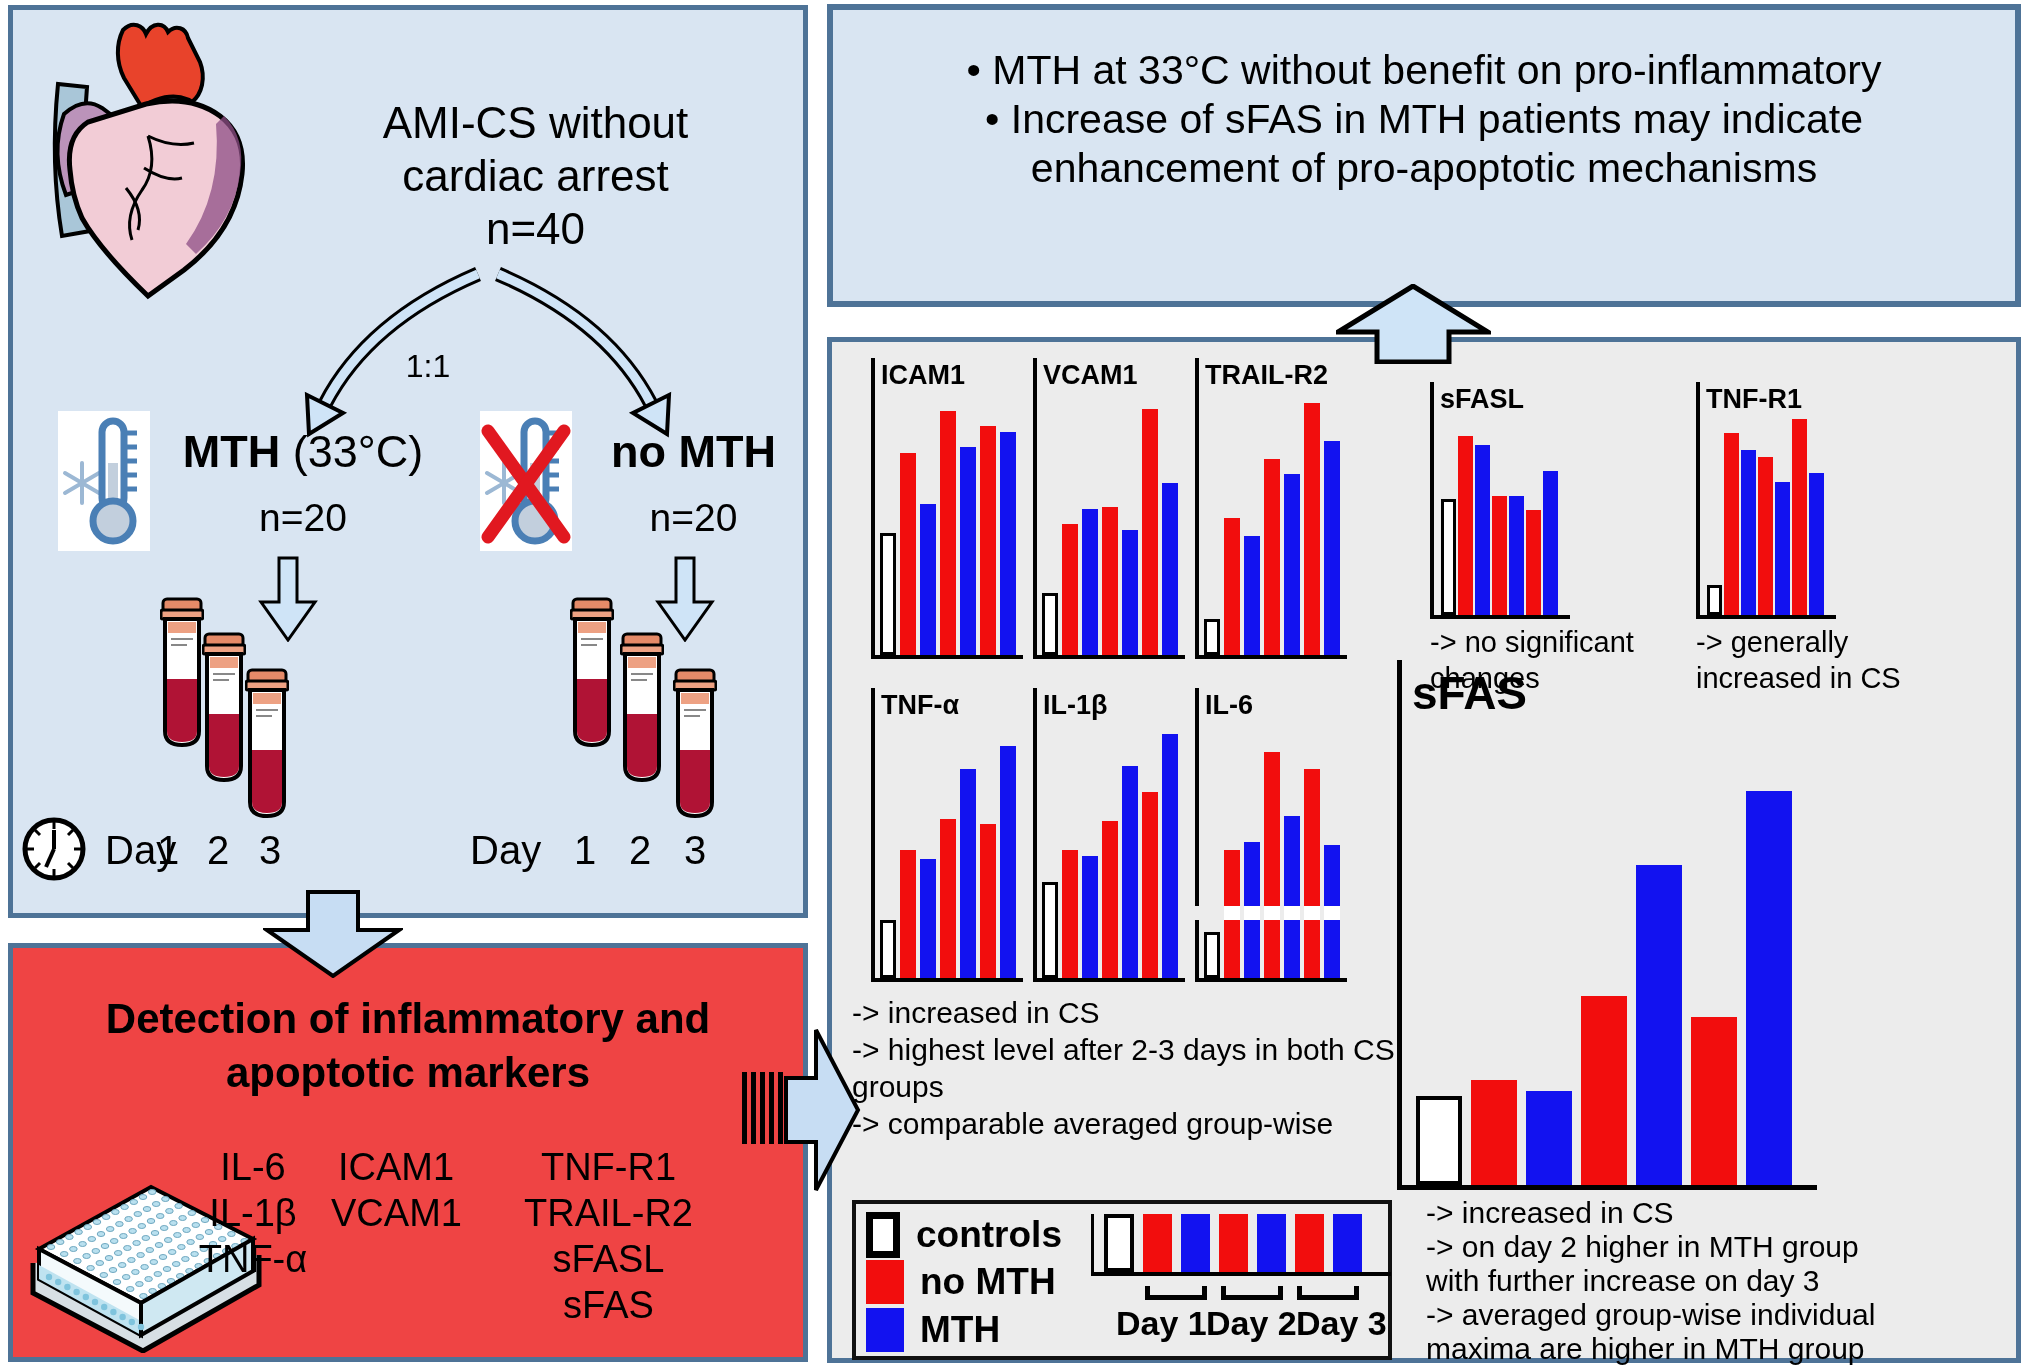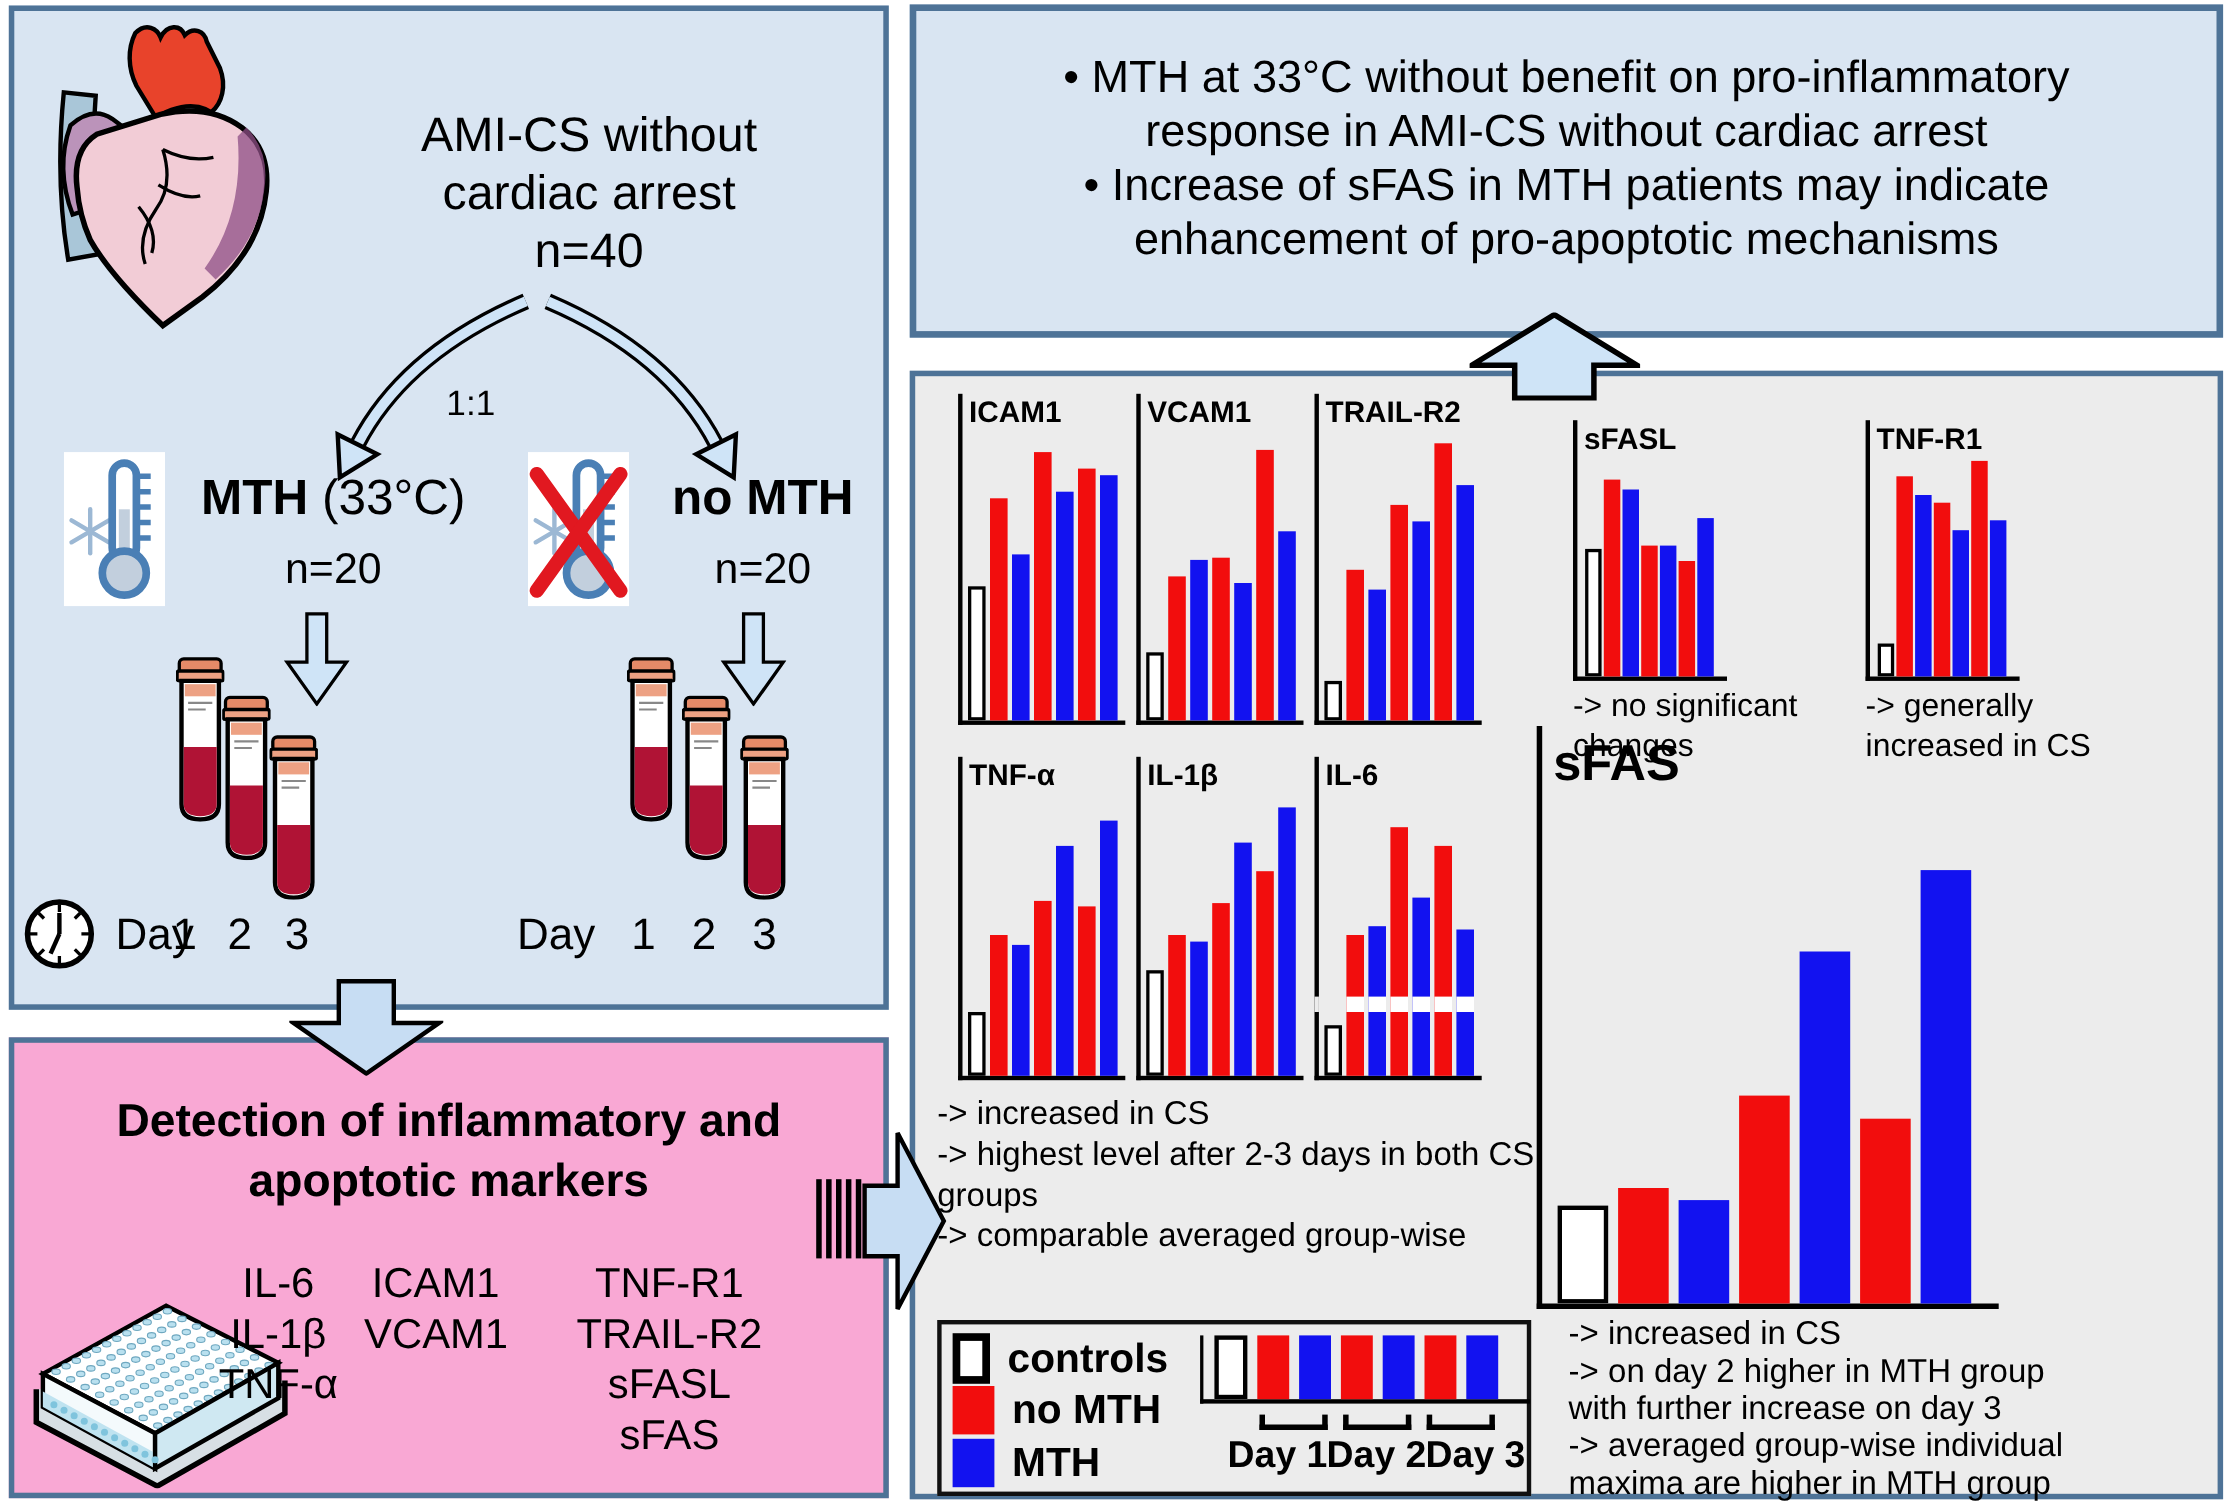--- a/index.html
+++ b/index.html
@@ -1,20 +1,20 @@
 <!DOCTYPE html>
 <html><head>
 <meta charset="utf-8">
 <style>
   html,body{margin:0;padding:0;background:#fff;}
   .canvas{position:relative;width:2029px;height:1369px;background:#fff;
     font-family:"Liberation Sans",sans-serif;color:#000;overflow:hidden;}
   .panel{position:absolute;box-sizing:border-box;}
   #panel-study{left:8px;top:5px;width:800px;height:913px;background:#d9e5f2;border:5px solid #4e7397;}
-  #panel-detection{left:8px;top:943px;width:800px;height:419px;background:#f9a8d4;border:5px solid #4e7397;padding-left:19px;}
+  #panel-detection{left:8px;top:943px;width:800px;height:419px;background:#ef4444;border:5px solid #4e7397;padding-left:19px;}
   #panel-conclusions{left:827px;top:4px;width:1194px;height:303px;background:#d9e5f2;border:6px solid #4e7397;}
   #panel-results{left:827px;top:337px;width:1194px;height:1026px;background:#ececec;border:5px solid #4e7397;}
   .abs{position:absolute;}
   
   #study-title{left:250px;top:86px;width:545px;text-align:center;font-size:44px;line-height:53px;}
   #study-title .bold{font-weight:normal;}
   #ratio-label{left:380px;top:338px;width:70px;text-align:center;font-size:32px;}
   #mth-label{left:140px;top:416px;width:300px;text-align:center;font-size:45px;white-space:nowrap;}
   #mth-label b{font-weight:bold;}
   #mth-n{left:140px;top:486px;width:300px;text-align:center;font-size:39px;}
@@ -375,21 +375,20 @@
       <rect x="20" y="52" width="5" height="72"></rect>
         <rect x="29" y="52" width="5" height="72"></rect>
       <rect x="38" y="52" width="5" height="72"></rect>
     </g>
     <polygon points="46,58 76,58 76,10 118,90 76,170 76,122 46,122" fill="#c7ddf3" stroke="#000" stroke-width="4"></polygon>
   </svg>
 
   <section class="panel" id="panel-conclusions">
     <div id="conclusions-text">
       <div class="c-line">•   MTH at 33°C without benefit on pro-inflammatory</div>
-      <div class="c-line">response in AMI-CS without cardiac arrest</div>
       <div class="c-line">•   Increase of sFAS in MTH patients may indicate</div>
       <div class="c-line">enhancement of pro-apoptotic mechanisms</div>
     </div>
   </section>
 
   <svg class="abs arrow" style="left:1336px;top:284px" width="155" height="80" viewBox="0 0 155 80">
     <polygon points="77,2 152,48 113,48 113,78 41,78 41,48 2,48" fill="#cfe4f7" stroke="#000" stroke-width="5"></polygon>
   </svg>
 
   <section class="panel" id="panel-results">

